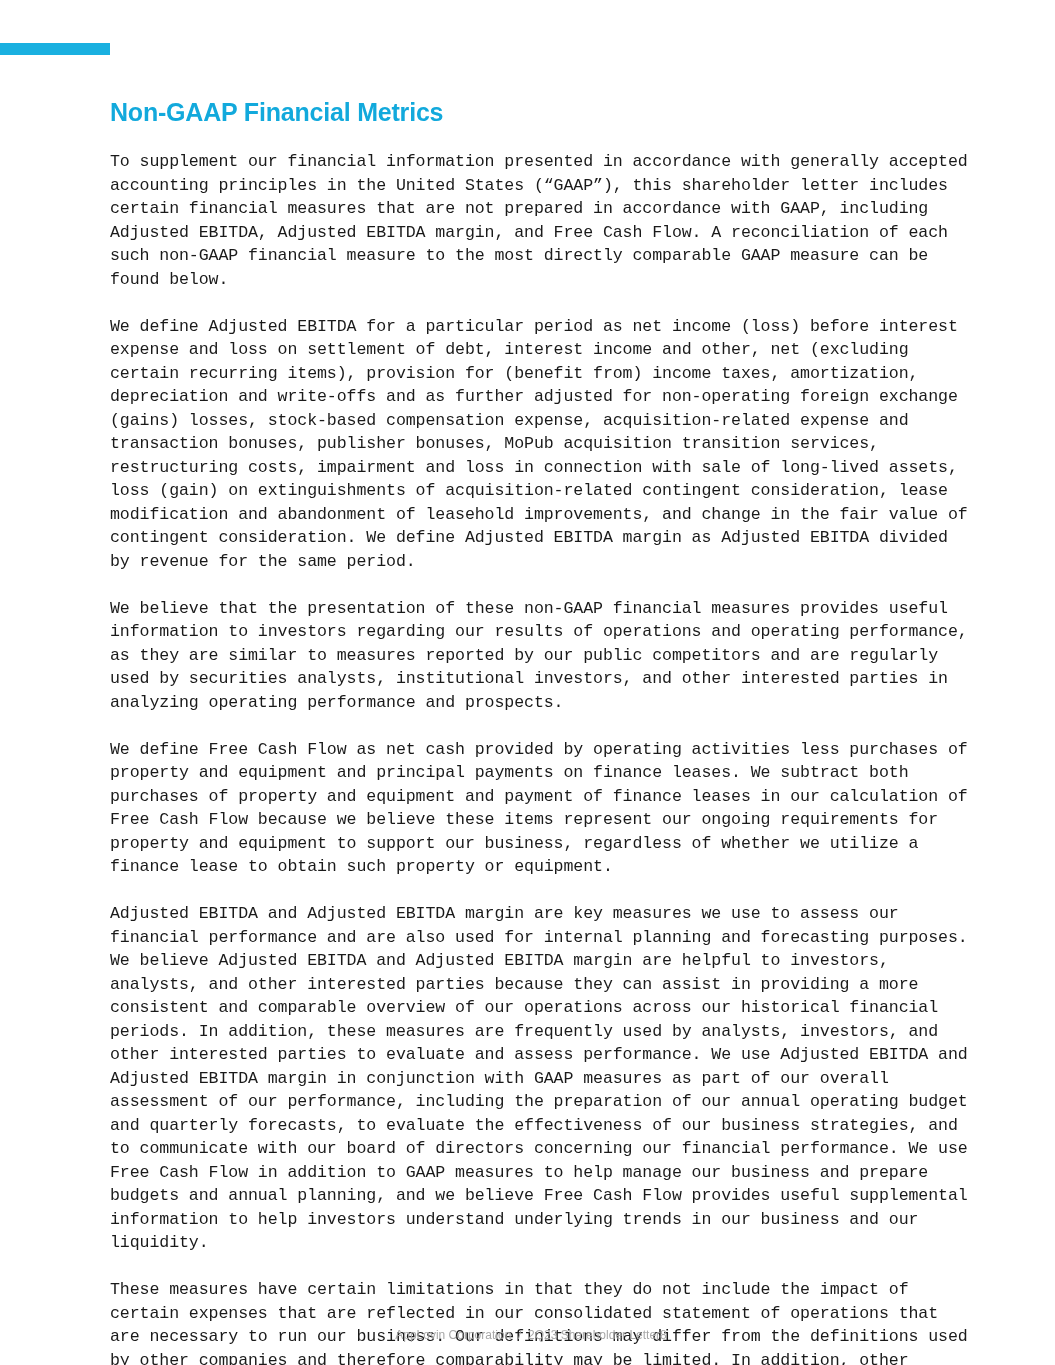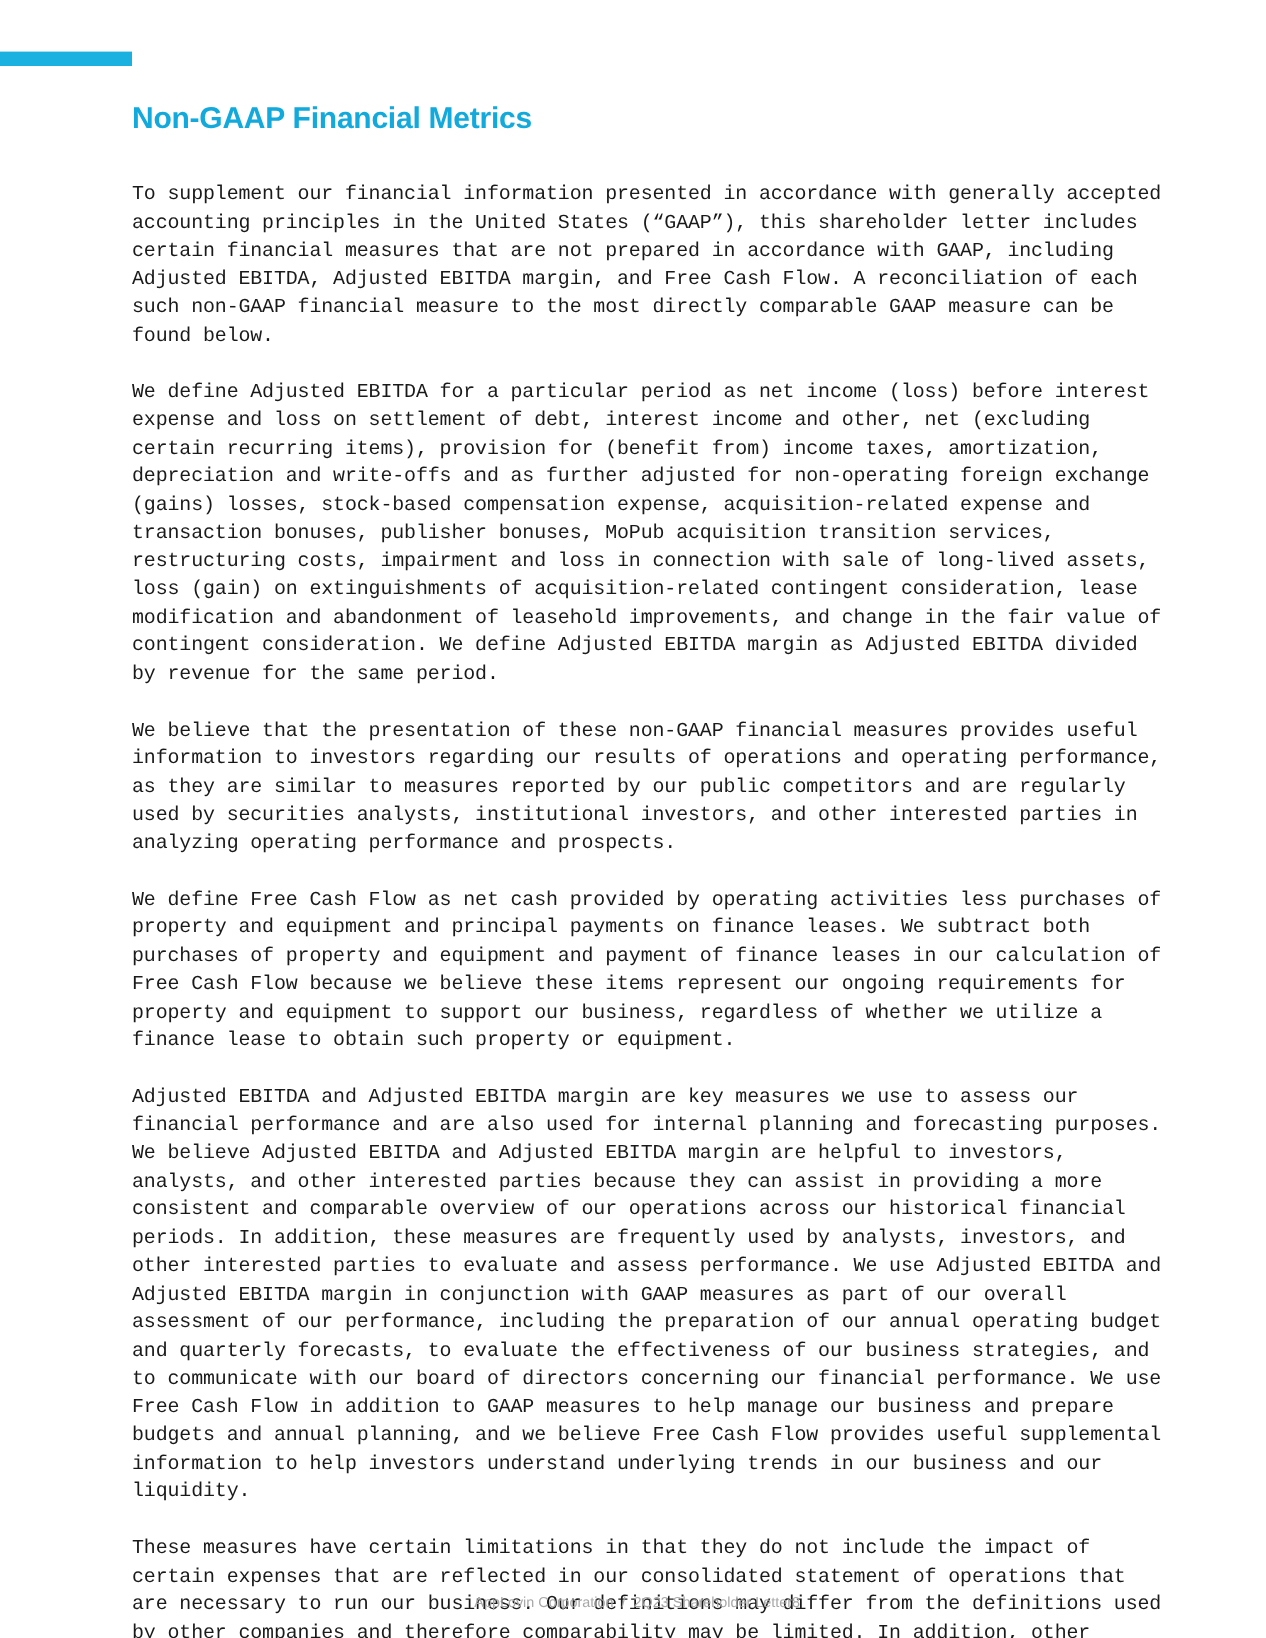--- a/index.html
+++ b/index.html
@@ -1,18 +1,18 @@
 <!DOCTYPE html>
 <html><head>
 <meta charset="utf-8">
 <style>
   html, body { margin:0; padding:0; background:#ffffff; }
   body { width:1055px; height:1365px; position:relative; overflow:hidden; font-family:"Liberation Sans", sans-serif; color:#1a1a1a; }
   .accent-bar { position:absolute; left:0; top:43px; width:110px; height:12px; background:#1ab0e0; }
-  .title { position:absolute; left:110px; top:85px; margin:0; font-size:25px; font-weight:bold; color:#12a9dc; letter-spacing:-0.2px; }
+  .title { position:absolute; left:110px; top:98px; margin:0; font-size:25px; font-weight:bold; color:#12a9dc; letter-spacing:-0.2px; }
   .body { position:absolute; left:110px; top:150px; width:860px;font-family:Liberation Mono, monospace; }
   .para { margin:0 0 23.5px 0; font-size:16.6px; line-height:23.5px; letter-spacing:-0.1px; }
   .footer { position:absolute; left:110px; top:1328px; width:842px; font-size:12px; color:#a8a8a8; display:flex; justify-content:center; }
 </style>
 </head>
 <body>
 
 <div class="accent-bar"></div>
 
 <h1 class="title">Non-GAAP Financial Metrics</h1>

